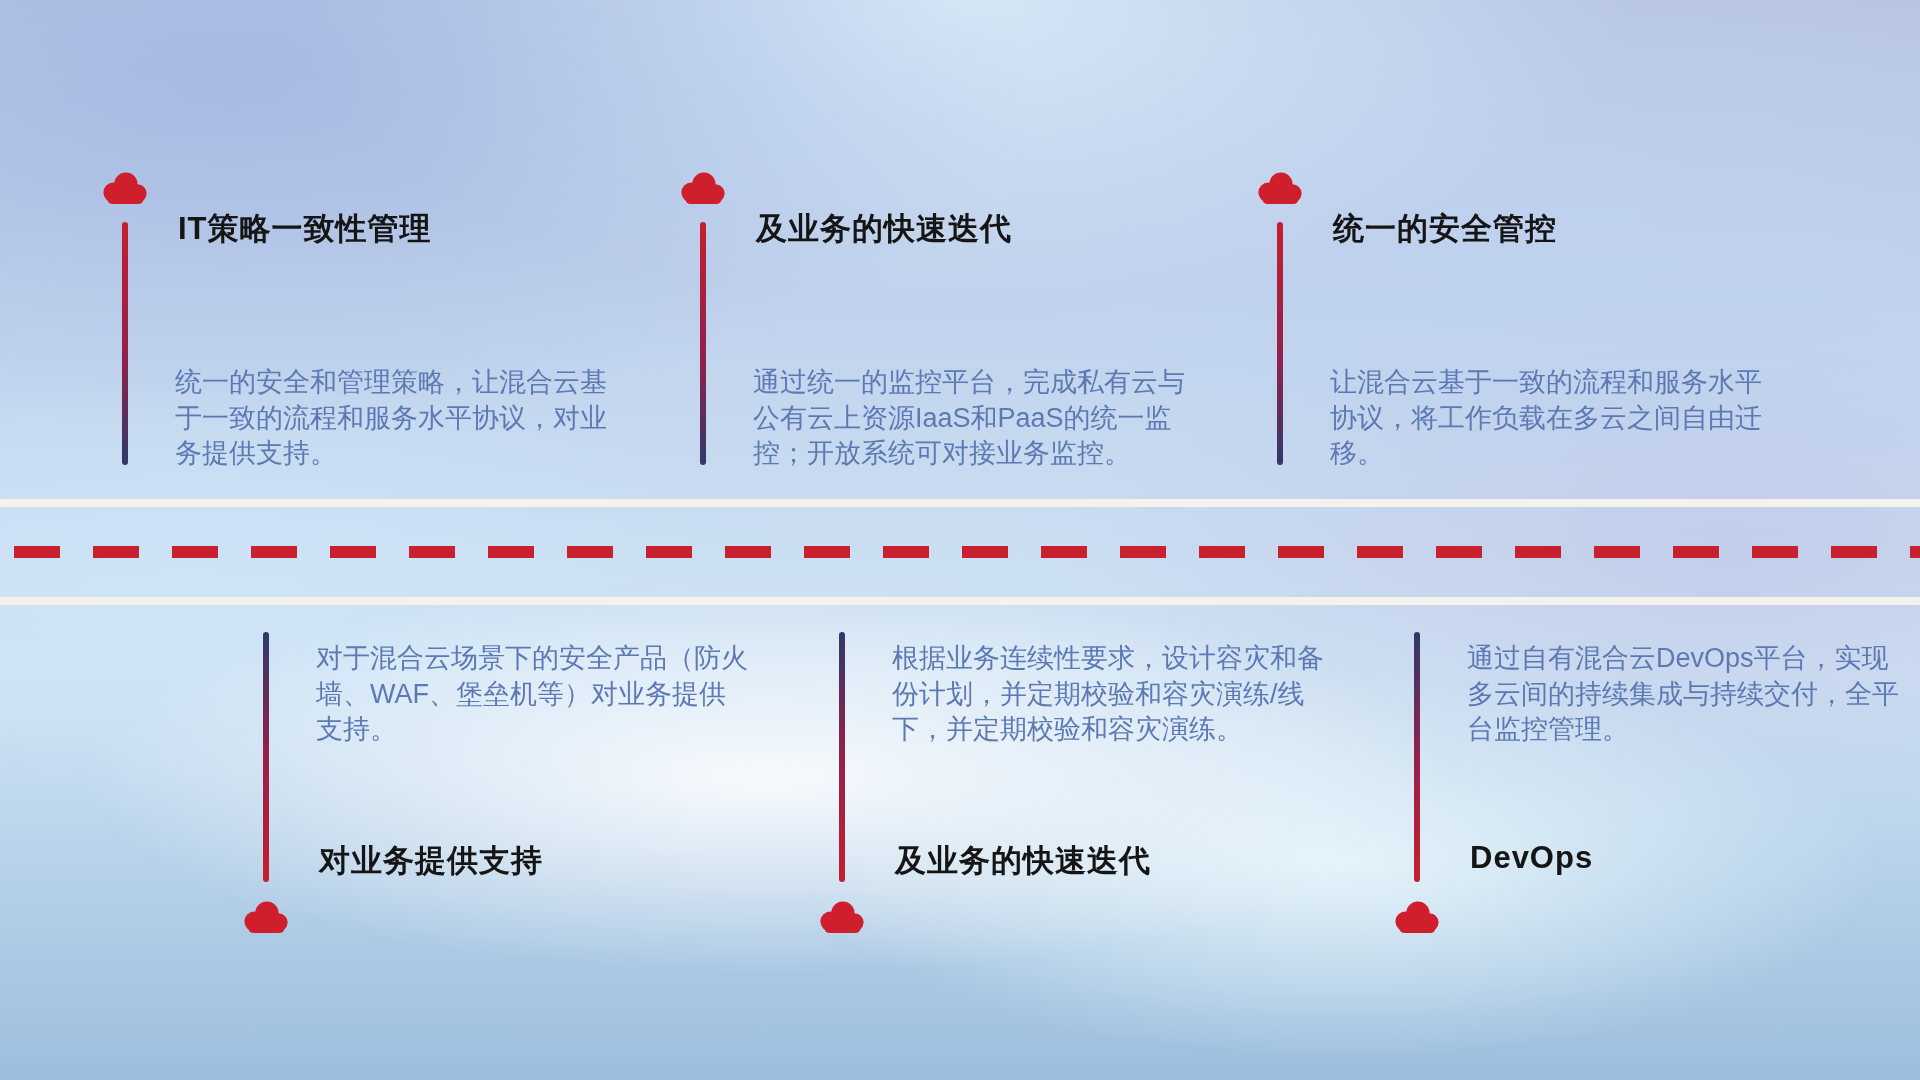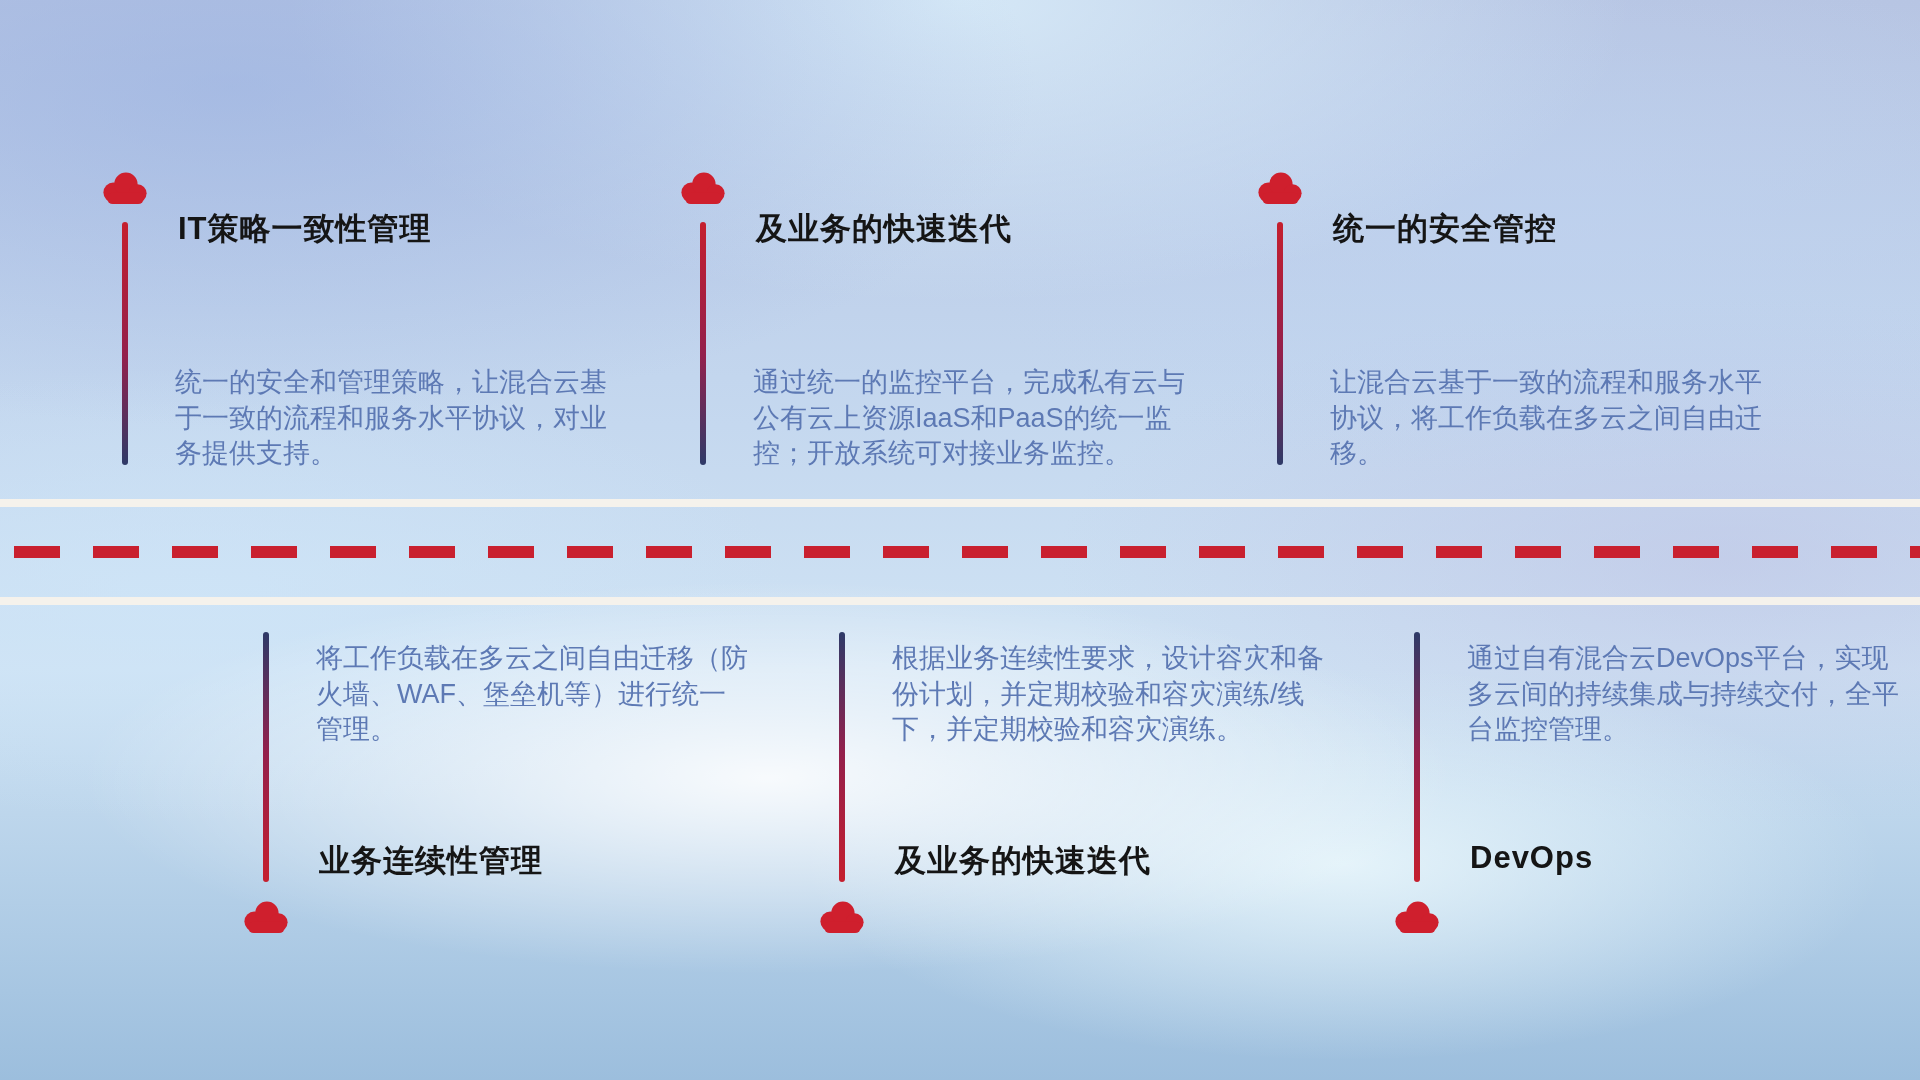--- a/index.html
+++ b/index.html
@@ -111,22 +111,22 @@
         <rect x="10" y="26" width="41" height="13" rx="6.5"></rect>
       </svg>
     </span>
     <div class="vline"></div>
     <h2 class="f-title">统一的安全管控</h2>
     <p class="f-desc">让混合云基于一致的流程和服务水平协议，将工作负载在多云之间自由迁移。</p>
   </div>
 
   <div class="feature bottom-item pos-b1">
     <div class="vline"></div>
-    <p class="f-desc">将工作负载在多云之间自由迁移（防火墙、WAF、堡垒机等）进行统一管理。</p>
-    <h2 class="f-title">业务连续性管理</h2>
+    <p class="f-desc">对于混合云场景下的安全产品（防火墙、WAF、堡垒机等）对业务提供支持。</p>
+    <h2 class="f-title">对业务提供支持</h2>
     <span class="cloud-wrap">
       <svg width="54" height="38" viewBox="0 0 60 40" fill="#cf1f2d">
         <circle cx="17" cy="26" r="11"></circle>
           <circle cx="31" cy="17" r="13"></circle>
           <circle cx="44" cy="27" r="10"></circle>
         <rect x="10" y="26" width="41" height="13" rx="6.5"></rect>
       </svg>
     </span>
   </div>
 

